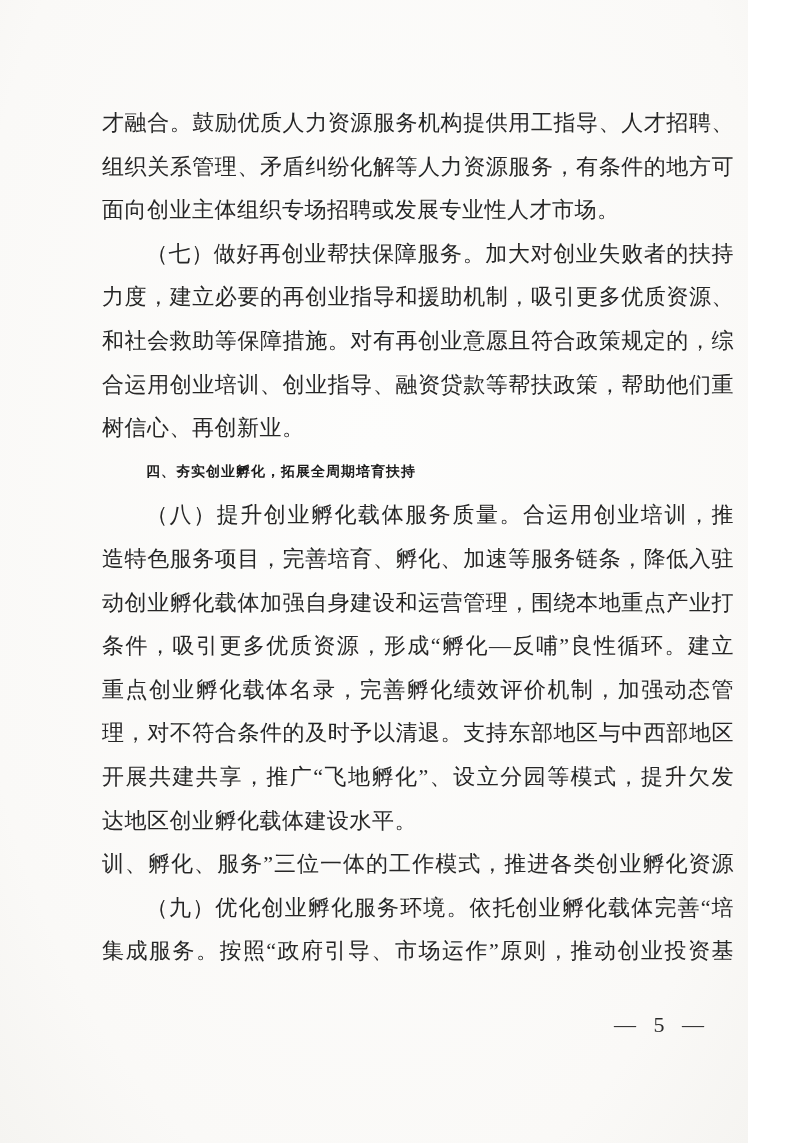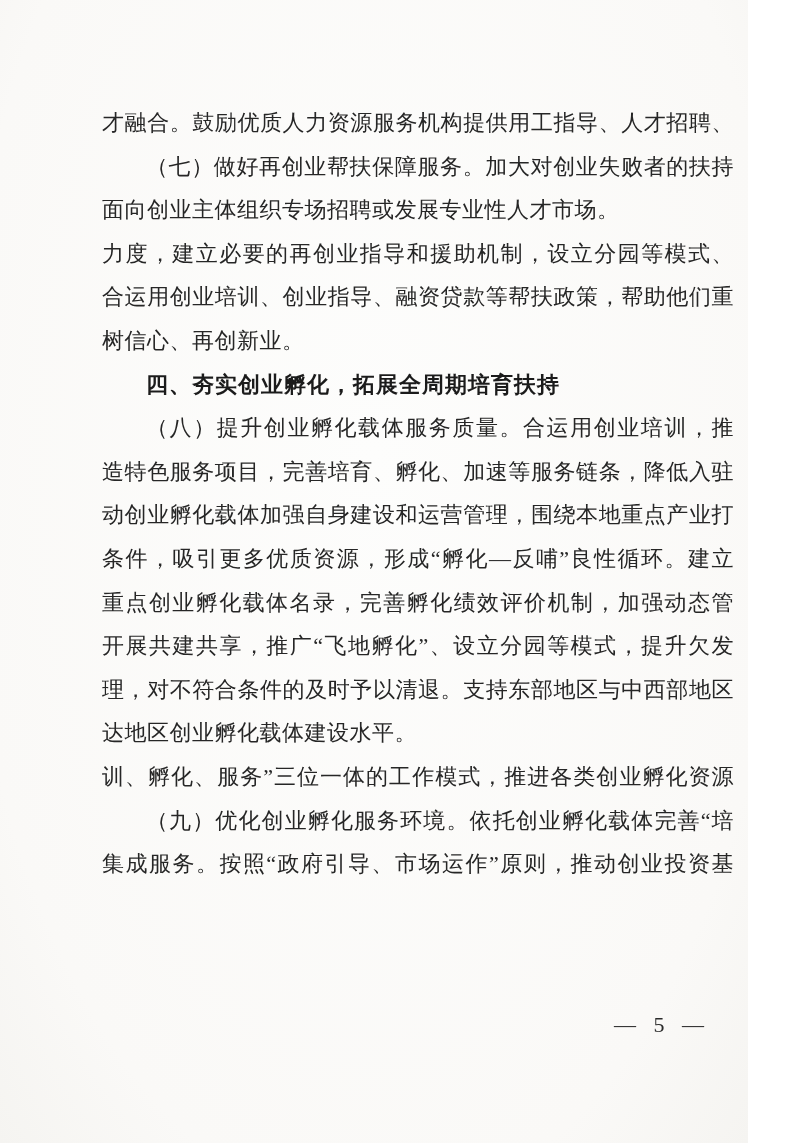--- a/index.html
+++ b/index.html
@@ -38,21 +38,21 @@
   .line.end {
     text-align: left;
     text-align-last: left;
   }
   .line.lead {
     text-indent: 44px;
   }
   .line.heading {
     font-family: "DejaVu Sans", "Liberation Sans", sans-serif;
     font-weight: 700;
-    font-size: 22px;
+    font-size: 14px;
     color: #1b1b1b;
     text-align: left;
     text-align-last: left;
     text-indent: 44px;
     letter-spacing: 1px;
   }
   .page-number {
     position: absolute;
     top: 1008px;
     left: 600px;
@@ -67,36 +67,38 @@
     word-spacing: 8px;
   }
 </style>
 </head>
 <body>
 
 <div class="page">
   <main class="text-block">
 
     <p class="line">才融合。鼓励优质人力资源服务机构提供用工指导、人才招聘、</p>
+    <p class="line">组织关系管理、矛盾纠纷化解等人力资源服务，有条件的地方可</p>
+    <p class="line end">面向创业主体组织专场招聘或发展专业性人才市场。</p>
+
     <p class="line lead">（七）做好再创业帮扶保障服务。加大对创业失败者的扶持</p>
-
-    <p class="line end">面向创业主体组织专场招聘或发展专业性人才市场。</p>
-    <p class="line">力度，建立必要的再创业指导和援助机制，设立分园等模式、</p>
+    <p class="line">力度，建立必要的再创业指导和援助机制，吸引更多优质资源、</p>
+    <p class="line">和社会救助等保障措施。对有再创业意愿且符合政策规定的，综</p>
     <p class="line">合运用创业培训、创业指导、融资贷款等帮扶政策，帮助他们重</p>
     <p class="line end">树信心、再创新业。</p>
 
     <p class="line heading">四、夯实创业孵化，拓展全周期培育扶持</p>
 
     <p class="line lead">（八）提升创业孵化载体服务质量。合运用创业培训，推</p>
     <p class="line">造特色服务项目，完善培育、孵化、加速等服务链条，降低入驻</p>
     <p class="line">动创业孵化载体加强自身建设和运营管理，围绕本地重点产业打</p>
     <p class="line">条件，吸引更多优质资源，形成“孵化—反哺”良性循环。建立</p>
     <p class="line">重点创业孵化载体名录，完善孵化绩效评价机制，加强动态管</p>
+    <p class="line">理，对不符合条件的及时予以清退。支持东部地区与中西部地区</p>
     <p class="line">开展共建共享，推广“飞地孵化”、设立分园等模式，提升欠发</p>
-    <p class="line">理，对不符合条件的及时予以清退。支持东部地区与中西部地区</p>
     <p class="line end">达地区创业孵化载体建设水平。</p>
 
     <p class="line">训、孵化、服务”三位一体的工作模式，推进各类创业孵化资源</p>
     <p class="line lead">（九）优化创业孵化服务环境。依托创业孵化载体完善“培</p>
     <p class="line">集成服务。按照“政府引导、市场运作”原则，推动创业投资基</p>
 
   </main>
 
   <div class="page-number">— 5 —</div>
 </div>

